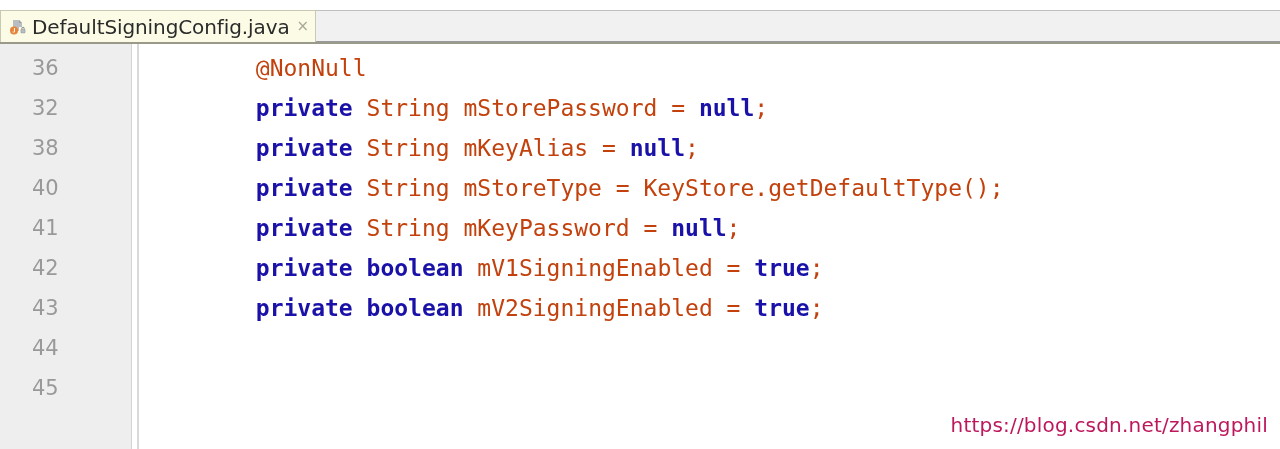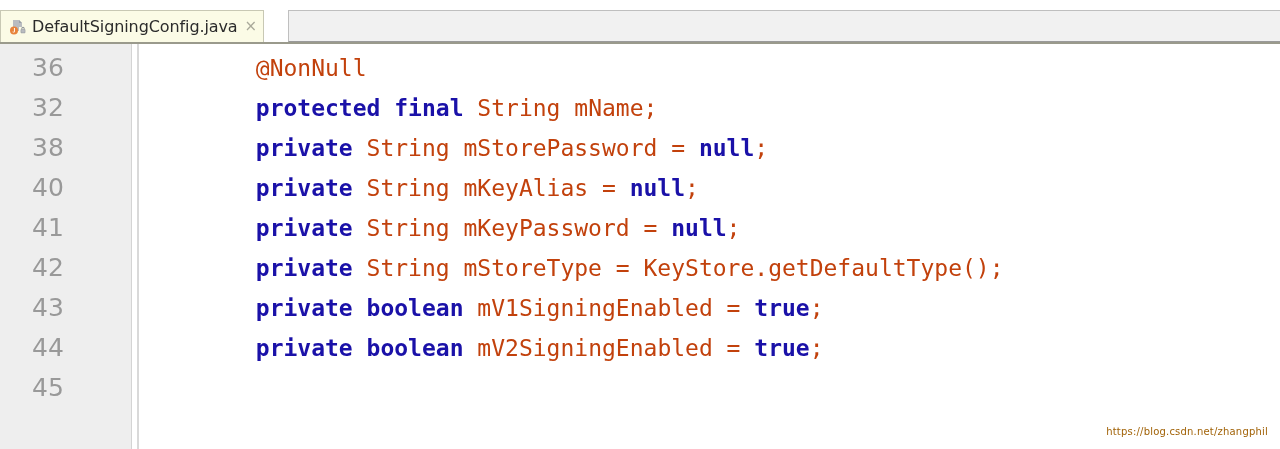--- a/index.html
+++ b/index.html
@@ -63,21 +63,21 @@
   .tab-icon {
     width: 18px;
     height: 18px;
     position: relative;
     margin-right: 5px;
     flex: 0 0 auto;
   }
 
   .tab-label {
     font-family: "DejaVu Sans", sans-serif;
-    font-size: 16px;
+    font-size: 20px;
     color: #2b2b2b;
     white-space: nowrap;
     letter-spacing: -0.1px;
   }
 
   .tab-close {
     margin-left: 7px;
     font-size: 15px;
     line-height: 1;
     color: #a9a99a;
@@ -146,21 +146,21 @@
     top: 0;
     width: 120px;
     padding-top: 4px;
     text-align: left;
   }
 
   .line-no {
     height: 40px;
     line-height: 40px;
     font-family: "DejaVu Sans", sans-serif;
-    font-size: 25px;
+    font-size: 21px;
     color: #999999;
     padding-left: 32px;
     box-sizing: border-box;
   }
 
   .code-area {
     position: absolute;
     left: 145px;
     top: 0;
     right: 0;
@@ -186,22 +186,22 @@
   .tok-plain {
     color: #c2410c;
   }
 
   
   .watermark {
     position: absolute;
     right: 12px;
     bottom: 12px;
     font-family: "DejaVu Sans", sans-serif;
-    font-size: 10px;
-    color: #a16207;
+    font-size: 20px;
+    color: #be185d;
     white-space: nowrap;
     letter-spacing: 0.2px;
   }
 </style>
 </head>
 <body>
 
 <div class="ide-window">
 
   <div class="tab-bar">
@@ -249,25 +249,24 @@
           <div class="line-no">42</div>
           <div class="line-no">43</div>
           <div class="line-no">44</div>
           <div class="line-no">45</div>
         </div>
     </div>
     <div class="gutter-edge"></div>
 
     <div class="code-area" id="code-area">
         <div class="code-line"><span class="tok-plain">        </span><span class="tok-plain">@NonNull</span></div>
-        <div class="code-line"><span class="tok-plain">        </span><span class="tok-kw">protected</span><span class="tok-plain"> </span><span class="tok-kw">final</span><span class="tok-plain"> String mName;</span></div>
         <div class="code-line"><span class="tok-plain">        </span><span class="tok-kw">private</span><span class="tok-plain"> String mStorePassword = </span><span class="tok-kw">null</span><span class="tok-plain">;</span></div>
         <div class="code-line"><span class="tok-plain">        </span><span class="tok-kw">private</span><span class="tok-plain"> String mKeyAlias = </span><span class="tok-kw">null</span><span class="tok-plain">;</span></div>
+        <div class="code-line"><span class="tok-plain">        </span><span class="tok-kw">private</span><span class="tok-plain"> String mStoreType = KeyStore.getDefaultType();</span></div>
         <div class="code-line"><span class="tok-plain">        </span><span class="tok-kw">private</span><span class="tok-plain"> String mKeyPassword = </span><span class="tok-kw">null</span><span class="tok-plain">;</span></div>
-        <div class="code-line"><span class="tok-plain">        </span><span class="tok-kw">private</span><span class="tok-plain"> String mStoreType = KeyStore.getDefaultType();</span></div>
         <div class="code-line"><span class="tok-plain">        </span><span class="tok-kw">private</span><span class="tok-plain"> </span><span class="tok-kw">boolean</span><span class="tok-plain"> mV1SigningEnabled = </span><span class="tok-kw">true</span><span class="tok-plain">;</span></div>
         <div class="code-line"><span class="tok-plain">        </span><span class="tok-kw">private</span><span class="tok-plain"> </span><span class="tok-kw">boolean</span><span class="tok-plain"> mV2SigningEnabled = </span><span class="tok-kw">true</span><span class="tok-plain">;</span></div>
         <div class="code-line"><span class="tok-plain"></span></div>
       </div>
 
     <div class="watermark">https://blog.csdn.net/zhangphil</div>
   </div>
 
 </div>
 

